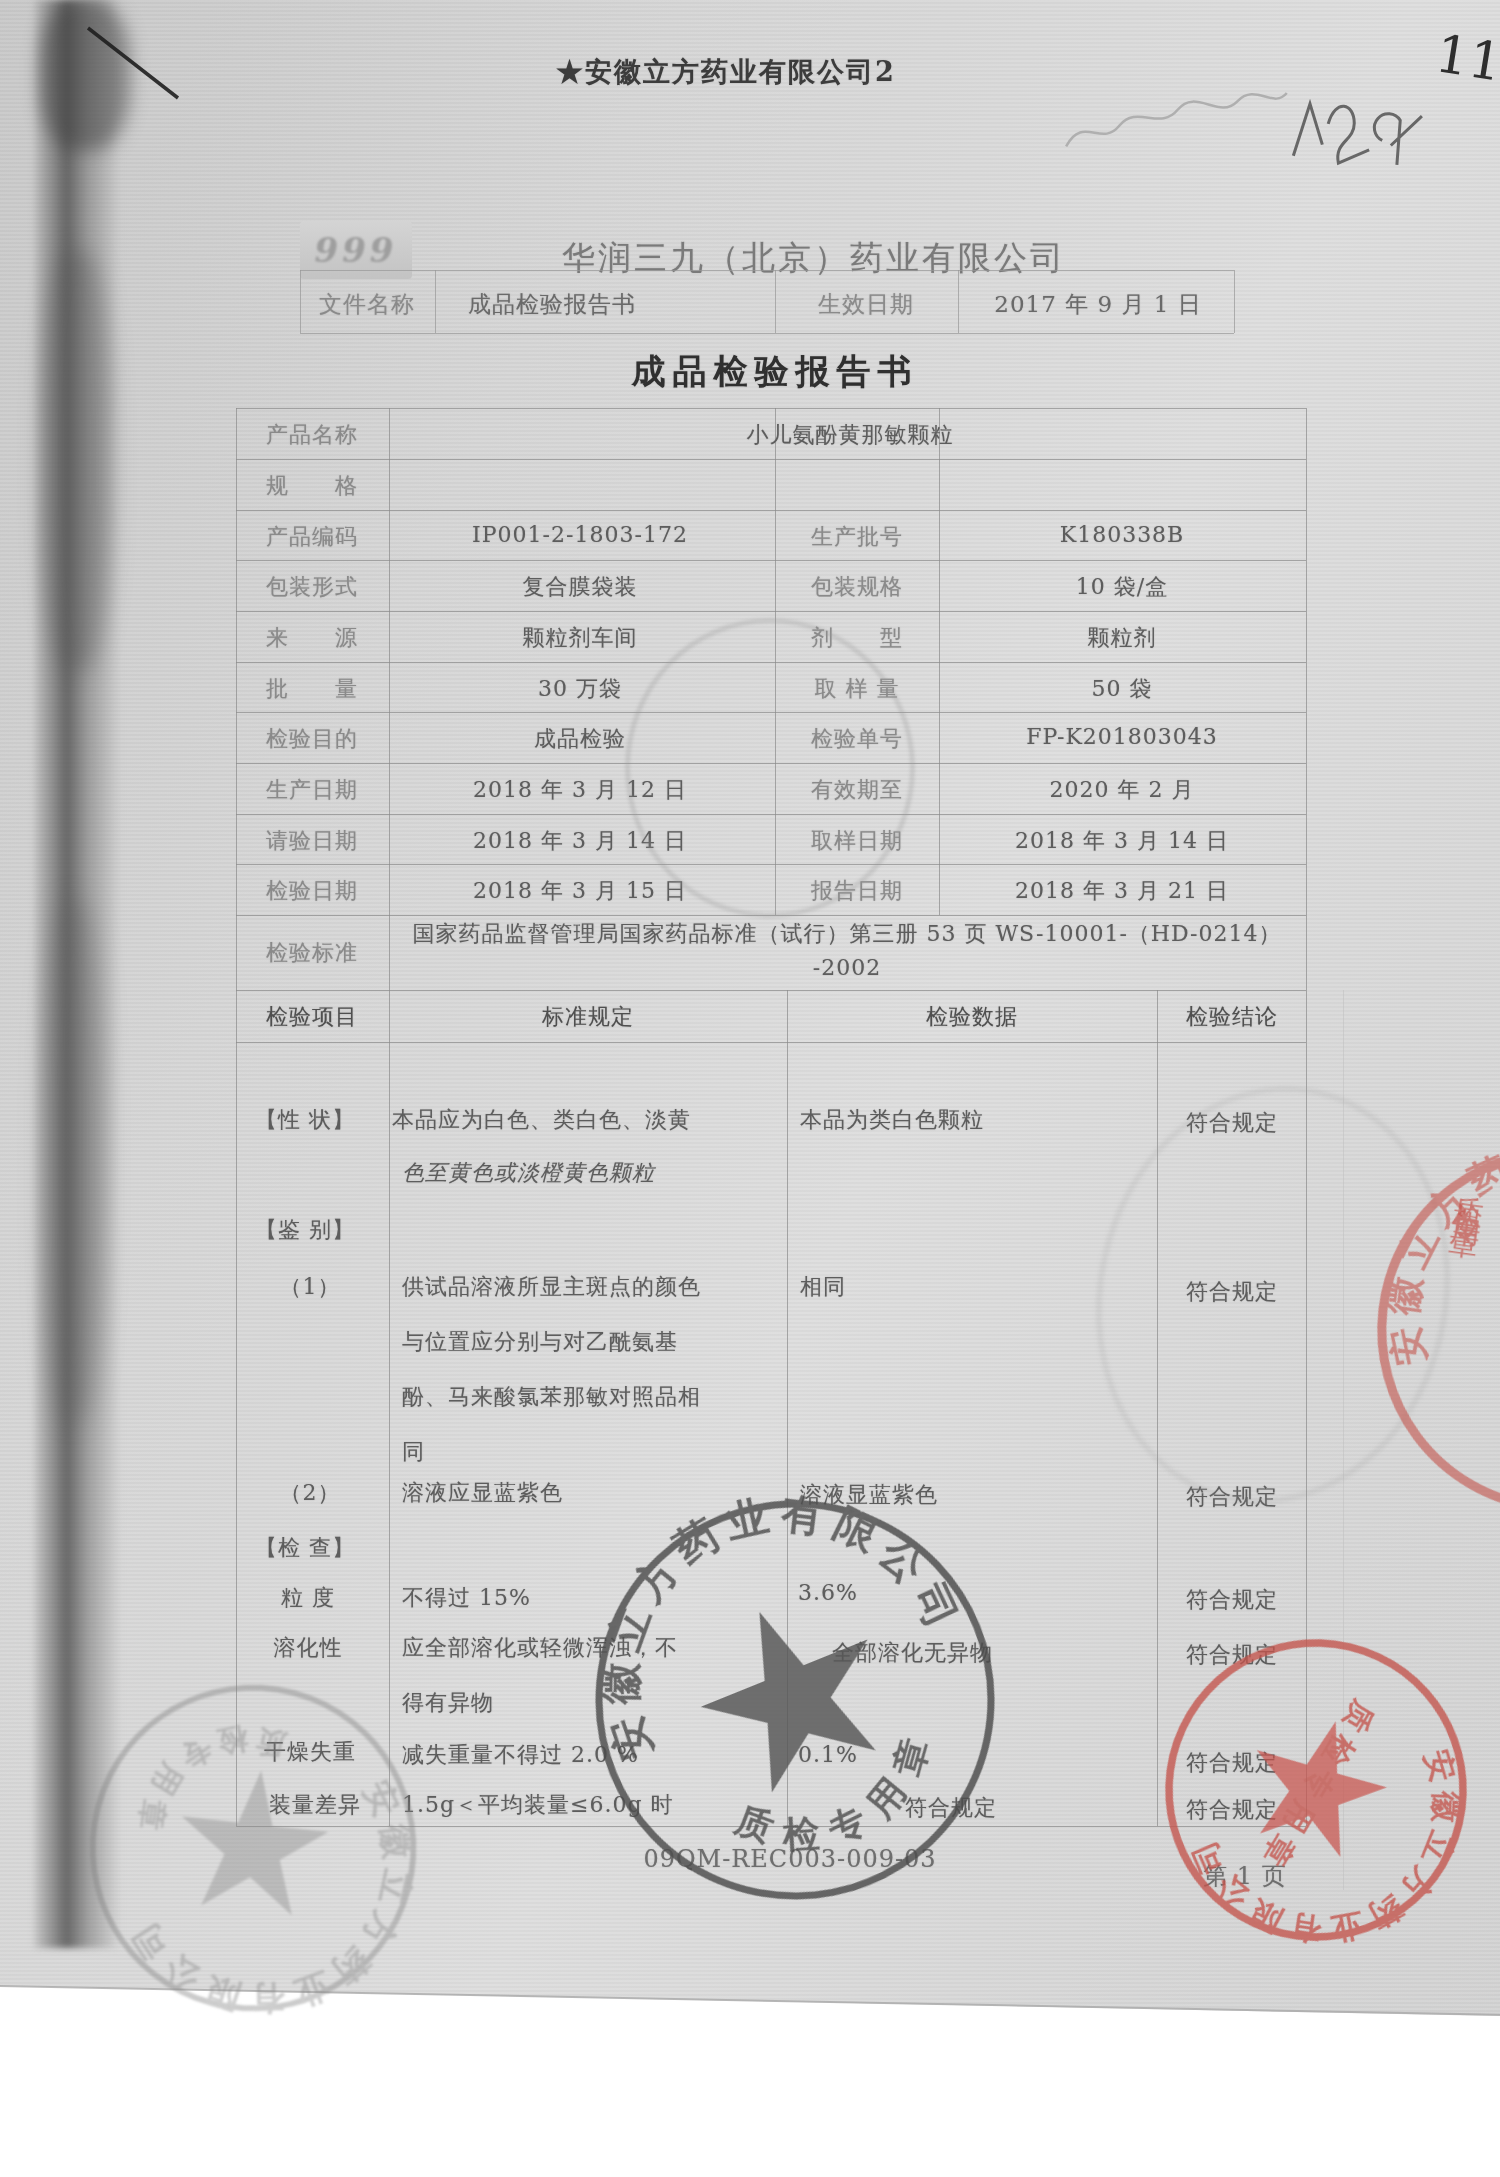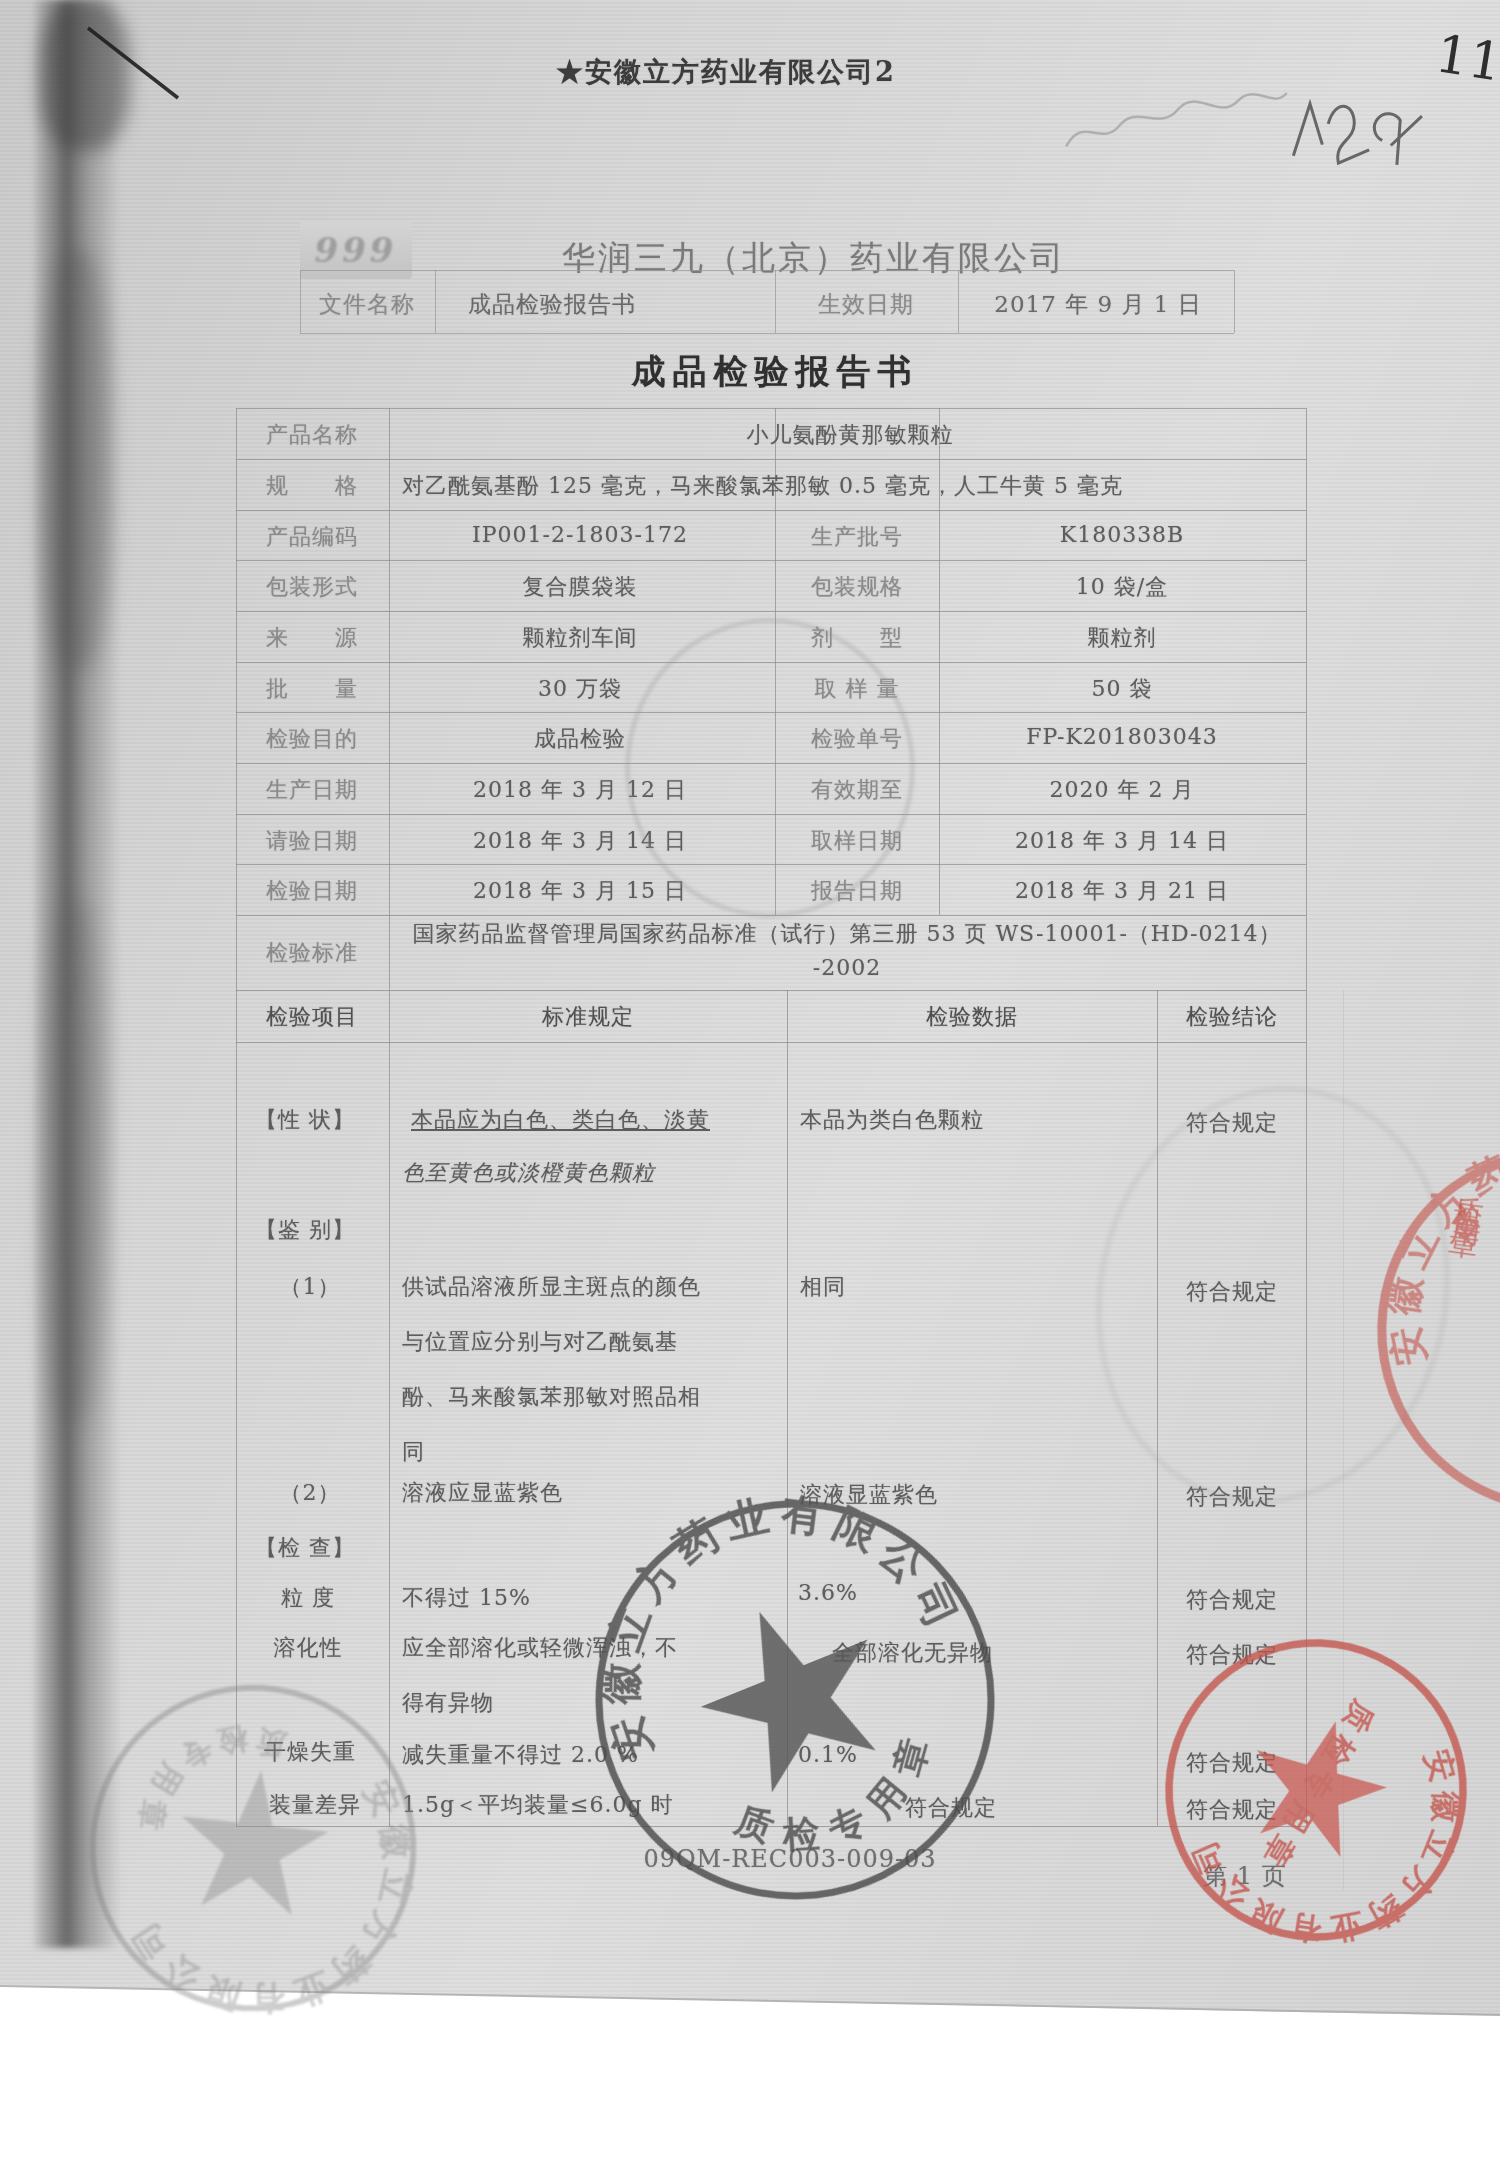--- a/index.html
+++ b/index.html
@@ -106,21 +106,20 @@
   <div class="vl" style="left:939px;top:408px;height:507px;"></div>
   <div class="vl" style="left:787px;top:990px;height:836px;"></div>
   <div class="vl" style="left:1157px;top:990px;height:836px;"></div>
   <div class="vl" style="left:1306px;top:408px;height:1418px;"></div>
   <div class="vl" style="left:1343px;top:990px;height:900px;background:#bdbdbd;opacity:.5;"></div>
 
   <div class="t c lbl" style="left:312px;top:420px;">产品名称</div>
   <div class="t c" style="left:850px;top:420px;">小儿氨酚黄那敏颗粒</div>
 
   <div class="t c lbl" style="left:312px;top:471px;">规　　格</div>
-  <div class="t" style="left:402px;top:471px;">对乙酰氨基酚 125 毫克，马来酸氯苯那敏 0.5 毫克，人工牛黄 5 毫克</div>
 
   <div class="t c lbl" style="left:312px;top:522px;">产品编码</div>
   <div class="t c" style="left:580px;top:522px;">IP001-2-1803-172</div>
   <div class="t c lbl" style="left:857px;top:522px;">生产批号</div>
   <div class="t c" style="left:1122px;top:522px;">K180338B</div>
 
   <div class="t c lbl" style="left:312px;top:572px;">包装形式</div>
   <div class="t c" style="left:580px;top:572px;">复合膜袋装</div>
   <div class="t c lbl" style="left:857px;top:572px;">包装规格</div>
   <div class="t c" style="left:1122px;top:572px;">10 袋/盒</div>
@@ -158,21 +157,21 @@
   <div class="t c lbl" style="left:312px;top:938px;">检验标准</div>
   <div class="t c" style="left:847px;top:919px;">国家药品监督管理局国家药品标准（试行）第三册 53 页 WS-10001-（HD-0214）</div>
   <div class="t c" style="left:847px;top:955px;">-2002</div>
 
   <div class="t c hd" style="left:312px;top:1002px;">检验项目</div>
   <div class="t c hd" style="left:588px;top:1002px;">标准规定</div>
   <div class="t c hd" style="left:972px;top:1002px;">检验数据</div>
   <div class="t c hd" style="left:1232px;top:1002px;">检验结论</div>
 
   <div class="t c" style="left:305px;top:1105px;">【性  状】</div>
-  <div class="t" style="left:411px;top:1105px;text-decoration:underline;">本品应为白色、类白色、淡黄</div>
+  <div class="t" style="left:392px;top:1105px;">本品应为白色、类白色、淡黄</div>
   <div class="t" style="left:402px;top:1158px;font-style:italic;">色至黄色或淡橙黄色颗粒</div>
   <div class="t" style="left:800px;top:1105px;">本品为类白色颗粒</div>
   <div class="t c" style="left:1232px;top:1108px;">符合规定</div>
 
   <div class="t c" style="left:305px;top:1215px;">【鉴  别】</div>
 
   <div class="t c" style="left:310px;top:1272px;">（1）</div>
   <div class="t" style="left:402px;top:1272px;">供试品溶液所显主斑点的颜色</div>
   <div class="t" style="left:402px;top:1327px;">与位置应分别与对乙酰氨基</div>
   <div class="t" style="left:402px;top:1382px;">酚、马来酸氯苯那敏对照品相</div>

